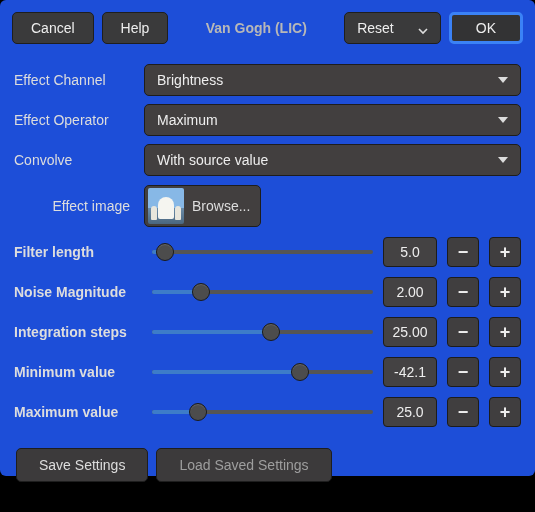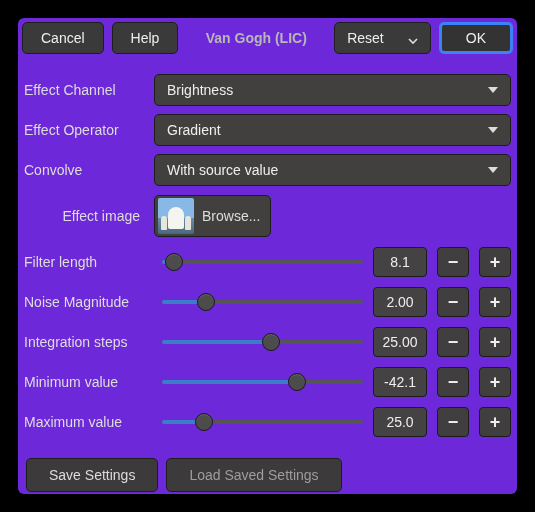--- a/index.html
+++ b/index.html
@@ -6,24 +6,23 @@
   body {
     background: #000;
     font-family: -apple-system, BlinkMacSystemFont, "Segoe UI", sans-serif;
     font-size: 14px;
     color: #ddd;
     width: 535px;
     height: 512px;
     overflow: hidden;
   }
   .panel {
-    background: #6d28d9;
-    margin: 18px;
+    background: #1d4ed8;
     border-radius: 6px;
-    padding: 4px;
+    padding: 12px;
     height: 476px;
   }
   .toolbar {
     display: flex;
     gap: 8px;
     align-items: center;
     margin-bottom: 18px;
   }
   .btn {
     background: #3a3a3b;
@@ -107,21 +106,21 @@
     left:3px; top:18px;
     width:6px;height:14px;
     background:#e8e6dc;
     border-radius:3px 3px 1px 1px;
     box-shadow: 24px 0 0 #e8e6dc;
   }
 
   .eirow { height: 48px; }
 
   .srow { display:flex; align-items:center; gap:10px; height:36px; }
-  .slabel { width: 128px; }
+  .slabel { width: 128px; font-weight: bold; }
   .slider-wrap { flex:1; position:relative; height:20px; display:flex; align-items:center; }
   .track {
     position:absolute; left:0; right:0; height:4px; border-radius:2px;
     background:#555;
   }
   .track .fill {
     position:absolute; left:0; height:4px; border-radius:2px;
     background:#3d7cc9;
   }
   .knob {
@@ -184,21 +183,21 @@
       <div class="label">Effect Channel</div>
       <div class="select">
         <span>Brightness</span>
         <span class="tri"></span>
       </div>
     </div>
 
     <div class="row">
       <div class="label">Effect Operator</div>
       <div class="select">
-        <span>Gradient</span>
+        <span>Maximum</span>
         <span class="tri"></span>
       </div>
     </div>
 
     <div class="row">
       <div class="label">Convolve</div>
       <div class="select">
         <span>With source value</span>
         <span class="tri"></span>
       </div>
@@ -213,21 +212,21 @@
     </div>
 
     <div class="srow">
       <div class="slabel">Filter length</div>
       <div class="slider-wrap">
         <div class="track">
             <div class="fill" style="width: 6%;"></div>
           </div>
         <div class="knob" style="left: 6%;"></div>
       </div>
-      <div class="valbox">8.1</div>
+      <div class="valbox">5.0</div>
       <div class="step">−</div>
       <div class="step">+</div>
     </div>
 
     <div class="srow">
       <div class="slabel">Noise Magnitude</div>
       <div class="slider-wrap">
         <div class="track">
             <div class="fill" style="width: 22%;"></div>
           </div>

